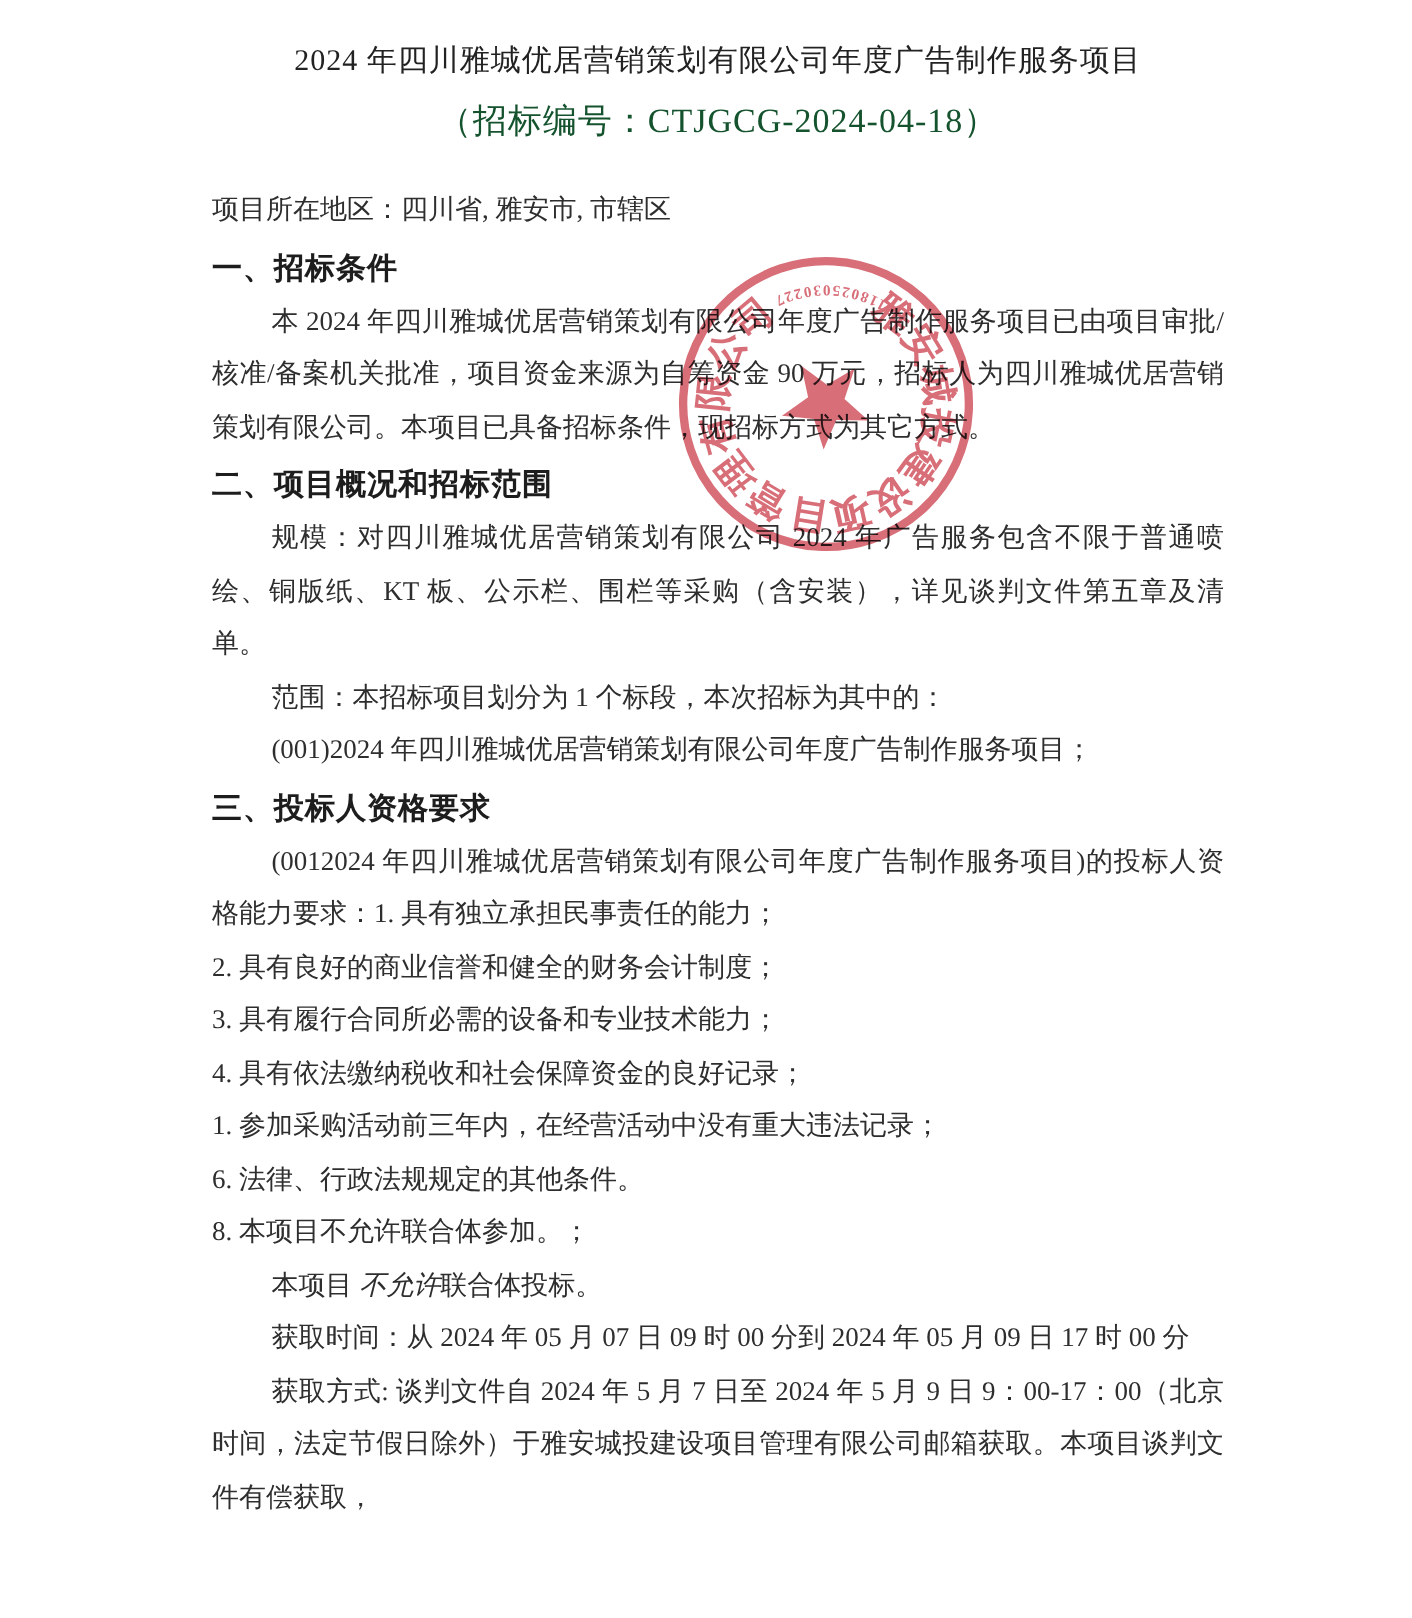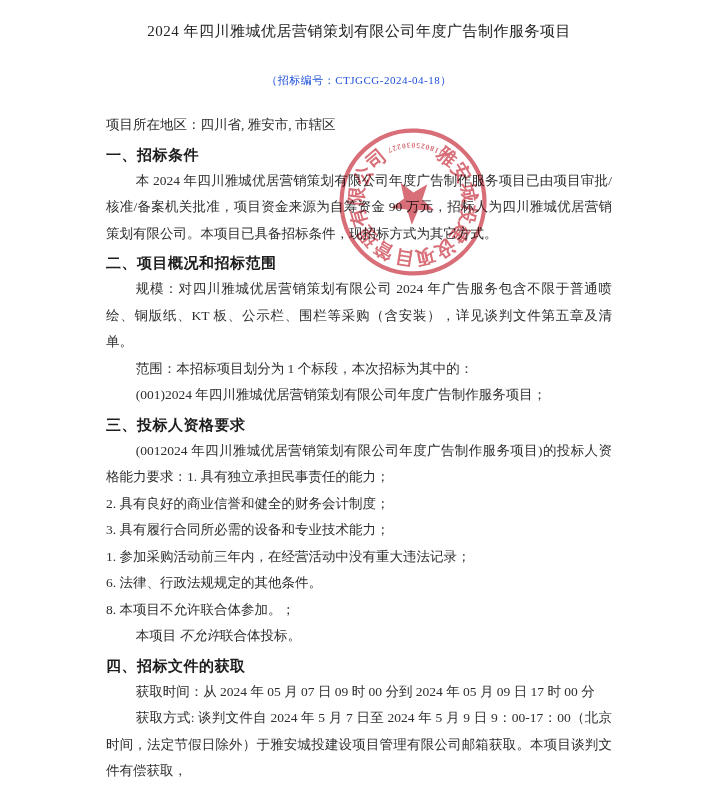--- a/index.html
+++ b/index.html
@@ -9,21 +9,21 @@
   }
   .doc{
     position:relative;width:706px;height:717px;box-sizing:border-box;
     padding:16px 94px 0 106px;
     font-size:13.5px;line-height:26.5px;
   }
   .title{
     text-align:center;font-size:15px;line-height:30px;letter-spacing:0.5px;color:#222;
   }
   .subtitle{
-    text-align:center;font-size:11px;line-height:29px;letter-spacing:0.5px;color:#1d4ed8;margin-top:20px;
+    text-align:center;font-size:17px;line-height:29px;letter-spacing:0.5px;color:#14532d;
   }
   .location{margin-top:17px;}
   .sec-heading{
     font-family:"Liberation Sans","DejaVu Sans",sans-serif;
     font-weight:bold;font-size:15px;line-height:27px;color:#1d1d1d;
     margin-top:2px;letter-spacing:0.5px;
   }
   p{margin:0;}
   .para{text-align:justify;}
   .indent{text-indent:2.2em;}
@@ -55,26 +55,26 @@
 
   <div class="sec-heading">二、项目概况和招标范围</div>
   <p class="para indent">规模：对四川雅城优居营销策划有限公司 2024 年广告服务包含不限于普通喷绘、铜版纸、KT 板、公示栏、围栏等采购（含安装），详见谈判文件第五章及清单。</p>
   <p class="para indent">范围：本招标项目划分为 1 个标段，本次招标为其中的：</p>
   <p class="para indent">(001)2024 年四川雅城优居营销策划有限公司年度广告制作服务项目；</p>
 
   <div class="sec-heading">三、投标人资格要求</div>
   <p class="para indent">(0012024 年四川雅城优居营销策划有限公司年度广告制作服务项目)的投标人资格能力要求：1. 具有独立承担民事责任的能力；</p>
   <p class="para item">2. 具有良好的商业信誉和健全的财务会计制度；</p>
   <p class="para item">3. 具有履行合同所必需的设备和专业技术能力；</p>
+  <p class="para item">4. 具有依法缴纳税收和社会保障资金的良好记录；</p>
   <p class="para item">1. 参加采购活动前三年内，在经营活动中没有重大违法记录；</p>
   <p class="para item">6. 法律、行政法规规定的其他条件。</p>
   <p class="para item">8. 本项目不允许联合体参加。；</p>
   <p class="para joint-line"><span>本项目</span> <span class="it">不允许</span><span>联合体投标。</span></p>
 
-  <div class="sec-heading">四、招标文件的获取</div>
   <p class="para indent"><span class="label-b">获取时间：</span><span class="label-b">从 2024 年 05 月 07 日 09 时 00 分到 2024 年 05 月 09 日 17 时 00 分</span></p>
   <p class="para indent"><span class="label-b">获取方式:</span> <span>谈判文件自 2024 年 5 月 7 日至 2024 年 5 月 9 日 9：00-17：00（北京时间，法定节假日除外）于雅安城投建设项目管理有限公司邮箱获取。本项目谈判文件有偿获取，</span></p>
 
   <div class="seal">
     <svg viewBox="0 0 200 200" xmlns="http://www.w3.org/2000/svg">
       <defs>
         <path id="nameArc" d="M 74.2 160.8 A 66 66 0 1 1 125.8 160.8 A 66 66 0 0 1 74.2 160.8" fill="none"></path>
         <path id="numArc" d="M 55.3 163.9 A 78 78 0 0 0 144.7 163.9" fill="none"></path>
       </defs>
       <circle cx="100" cy="100" r="94" fill="none" stroke-width="5.5" stroke="#cf4e5a"></circle>

